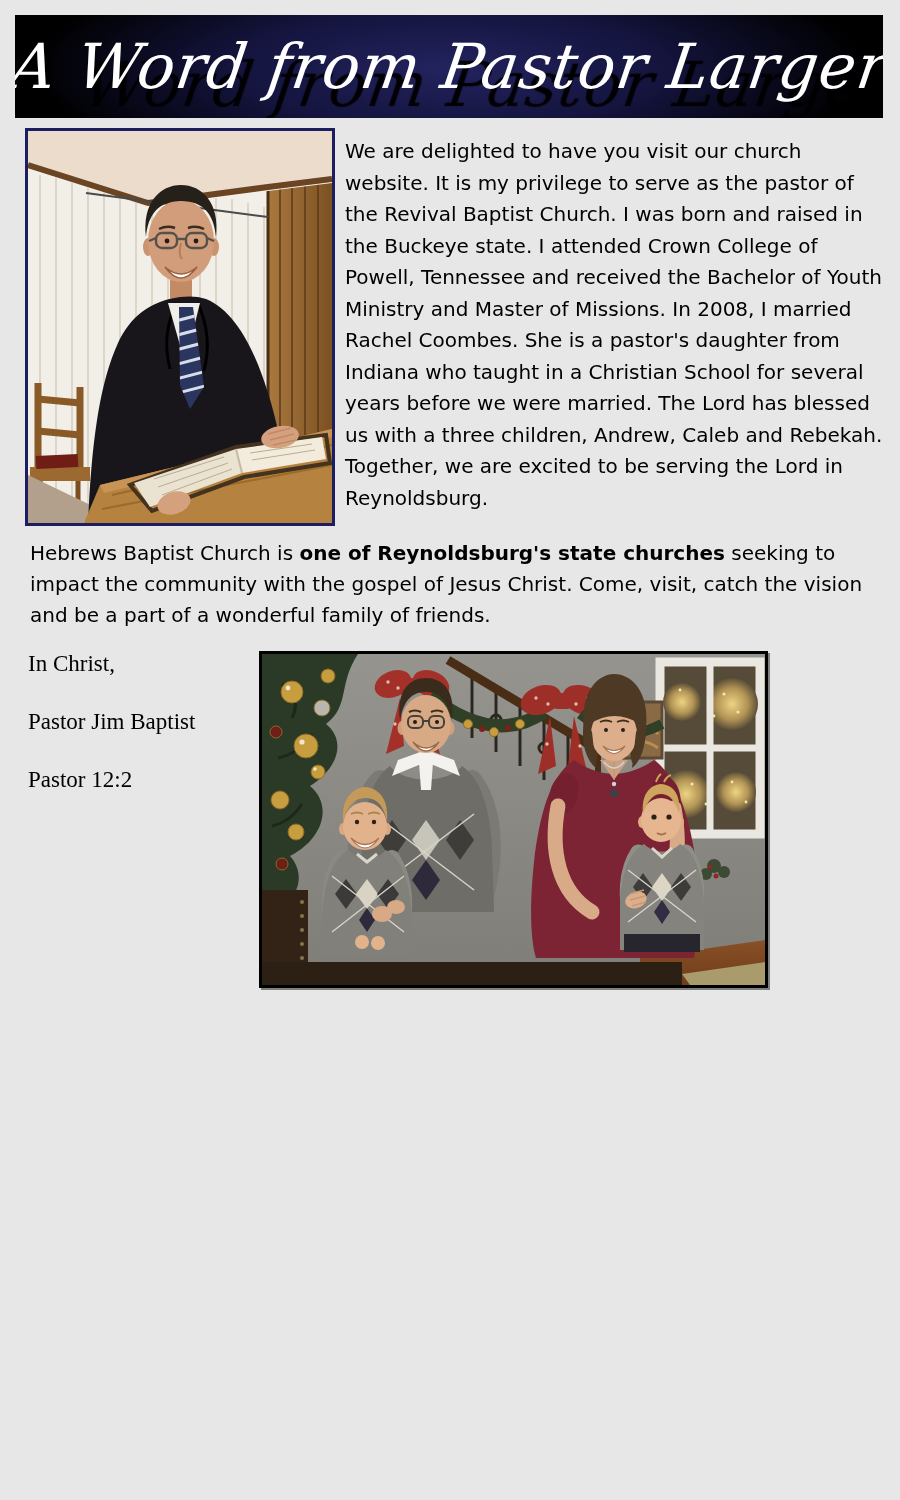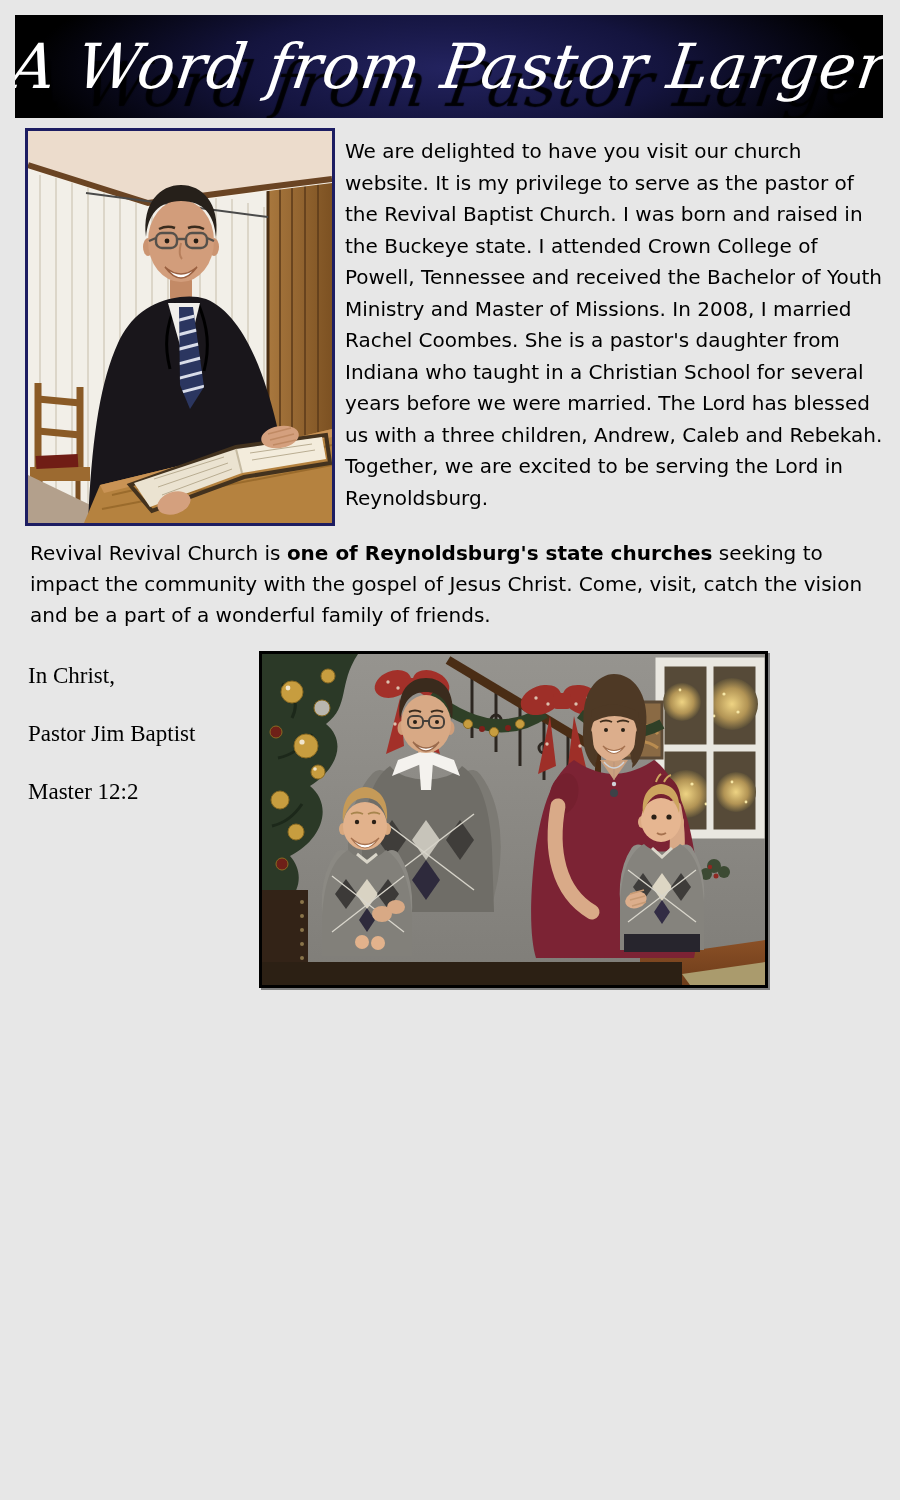--- a/index.html
+++ b/index.html
@@ -59,21 +59,21 @@
     position:absolute; left:30px; top:538px;
     width:856px;
     font-size:20px; line-height:31px;
   }
   .mission b { font-weight:bold; }
   .signature {
     position:absolute; left:28px; top:650px;
     font-family:"Liberation Serif", serif;
     font-size:23px;
   }
-  .signature p { margin:12px 0 31px 0; line-height:27px; }
+  .signature p { margin:0 0 31px 0; line-height:27px; }
 </style>
 </head>
 <body style="background-color: rgb(231, 231, 231);">
 
 <div class="banner">
   <h1>A Word from Pastor Larger</h1>
 </div>
 
 <div class="pastor-photo photo">
   <svg viewBox="0 0 304 392" width="304" height="392">
@@ -184,26 +184,26 @@
       </g>
       <ellipse cx="252" cy="306" rx="19" ry="11" fill="#d4a07e" transform="rotate(-10 252 306)"></ellipse>
       <path d="M240,303 L263,297 M242,309 L266,303 M245,314 L268,309" stroke="#c08a64" stroke-width="1.6"></path>
       <ellipse cx="146" cy="372" rx="17" ry="11" fill="#d4a07e" transform="rotate(-18 146 372)"></ellipse>
     </g>
   </svg>
 </div>
 
 <div class="intro">We are delighted to have you visit our church website. It is my privilege to serve as the pastor of the Revival Baptist Church. I was born and raised in the Buckeye state. I attended Crown College of Powell, Tennessee and received the Bachelor of Youth Ministry and Master of Missions. In 2008, I married Rachel Coombes. She is a pastor's daughter from Indiana who taught in a Christian School for several years before we were married. The Lord has blessed us with a three children, Andrew, Caleb and Rebekah. Together, we are excited to be serving the Lord in Reynoldsburg.</div>
 
-<div class="mission"><span>Revival Revival Church is </span><b>one of Reynoldsburg's state churches</b><span> seeking to impact the community with the gospel of Jesus Christ. Come, visit, catch the vision and be a part of a wonderful family of friends.</span></div>
+<div class="mission"><span>Hebrews Baptist Church is </span><b>one of Reynoldsburg's state churches</b><span> seeking to impact the community with the gospel of Jesus Christ. Come, visit, catch the vision and be a part of a wonderful family of friends.</span></div>
 
 <div class="signature">
   <p>In Christ,</p>
   <p>Pastor Jim Baptist</p>
-  <p>Master 12:2</p>
+  <p>Pastor 12:2</p>
 </div>
 
 <div class="family-photo photo">
   <svg viewBox="0 0 503 331" width="503" height="331">
     <defs>
       <linearGradient id="wallGrad" x1="0" y1="0" x2="0" y2="1">
         <stop offset="0" stop-color="#96948f"></stop>
           <stop offset="1" stop-color="#7f7d78"></stop>
       </linearGradient>
       <radialGradient id="glow">

